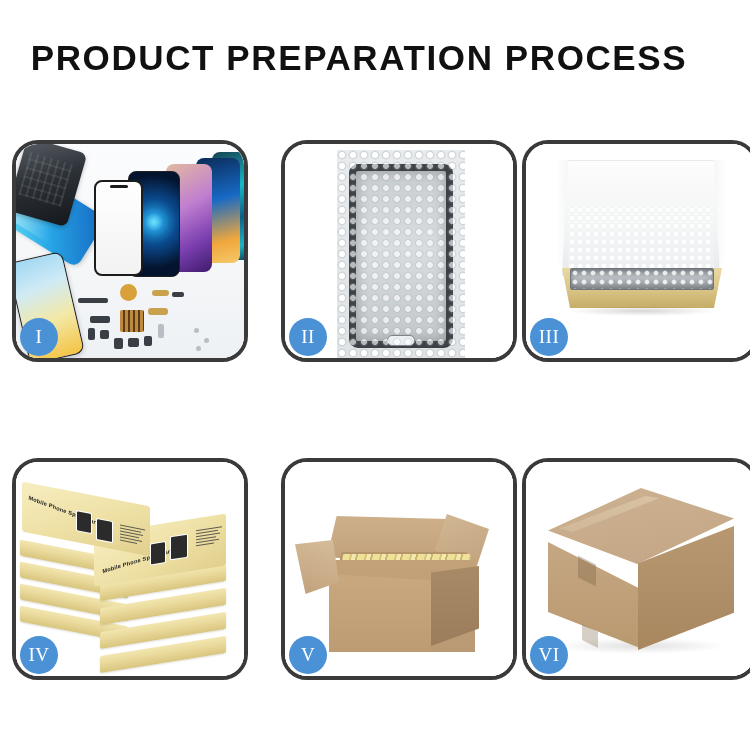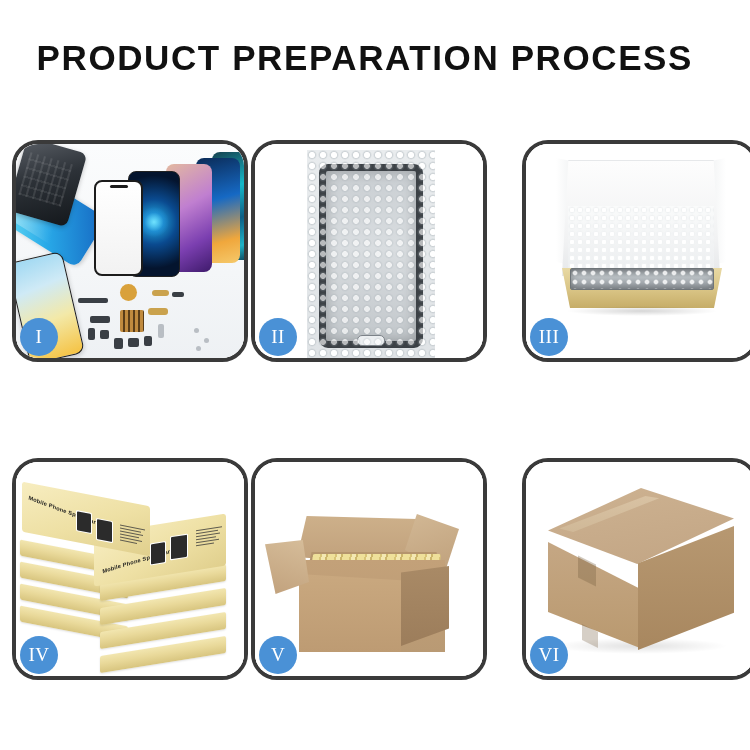--- a/index.html
+++ b/index.html
@@ -5,41 +5,41 @@
   * { box-sizing: border-box; margin: 0; padding: 0; }
   html, body {
     width: 750px; height: 750px;
     background: #ffffff;
     font-family: "Liberation Sans", sans-serif;
     overflow: hidden;
   }
   #page { position: relative; width: 750px; height: 750px; background: #fff; }
 
   
-  .header { position: absolute; left: 0; top: 0; width: 693px; text-align: right; padding-left: 25px; }
+  .header { position: absolute; left: 0; top: 0; width: 693px; text-align: center; padding-left: 25px; }
   .page-title {
     font-size: 35px; font-weight: 700; letter-spacing: 1.6px;
     color: #111; line-height: 1; padding-top: 40px; white-space: nowrap;
   }
   .page-subtitle {
     font-size: 14.5px; font-weight: 400; color: #1a1a1a;
     padding-top: 13px; letter-spacing: 0.2px; white-space: nowrap;
   }
 
   
   .grid { position: absolute; left: 12px; top: 140px; width: 728px; height: 545px; }
   .panel {
     position: absolute; width: 236px; height: 222px;
     border: 4px solid #3a3a3a; border-radius: 26px;
     background: #ffffff; overflow: visible;
   }
   .panel .clip {
     position: absolute; inset: 0; border-radius: 22px; overflow: hidden; background: #fff;
   }
-  .p-c0 { left: 0px; }  .p-c1 { left: 239px; } .p-c2 { left: 510px; }
+  .p-c0 { left: 0px; }  .p-c1 { left: 269px; } .p-c2 { left: 510px; }
   .p-r0 { top: 0px; }   .p-r1 { top: 318px; }
 
   .badge {
     position: absolute; left: 4px; bottom: 2px;
     width: 38px; height: 38px; border-radius: 50%;
     background: #4a91d6; color: #ffffff;
     display: flex; align-items: center; justify-content: center;
     font-family: "Liberation Serif", serif; font-size: 19px; letter-spacing: 0.5px;
     z-index: 9;
   }

